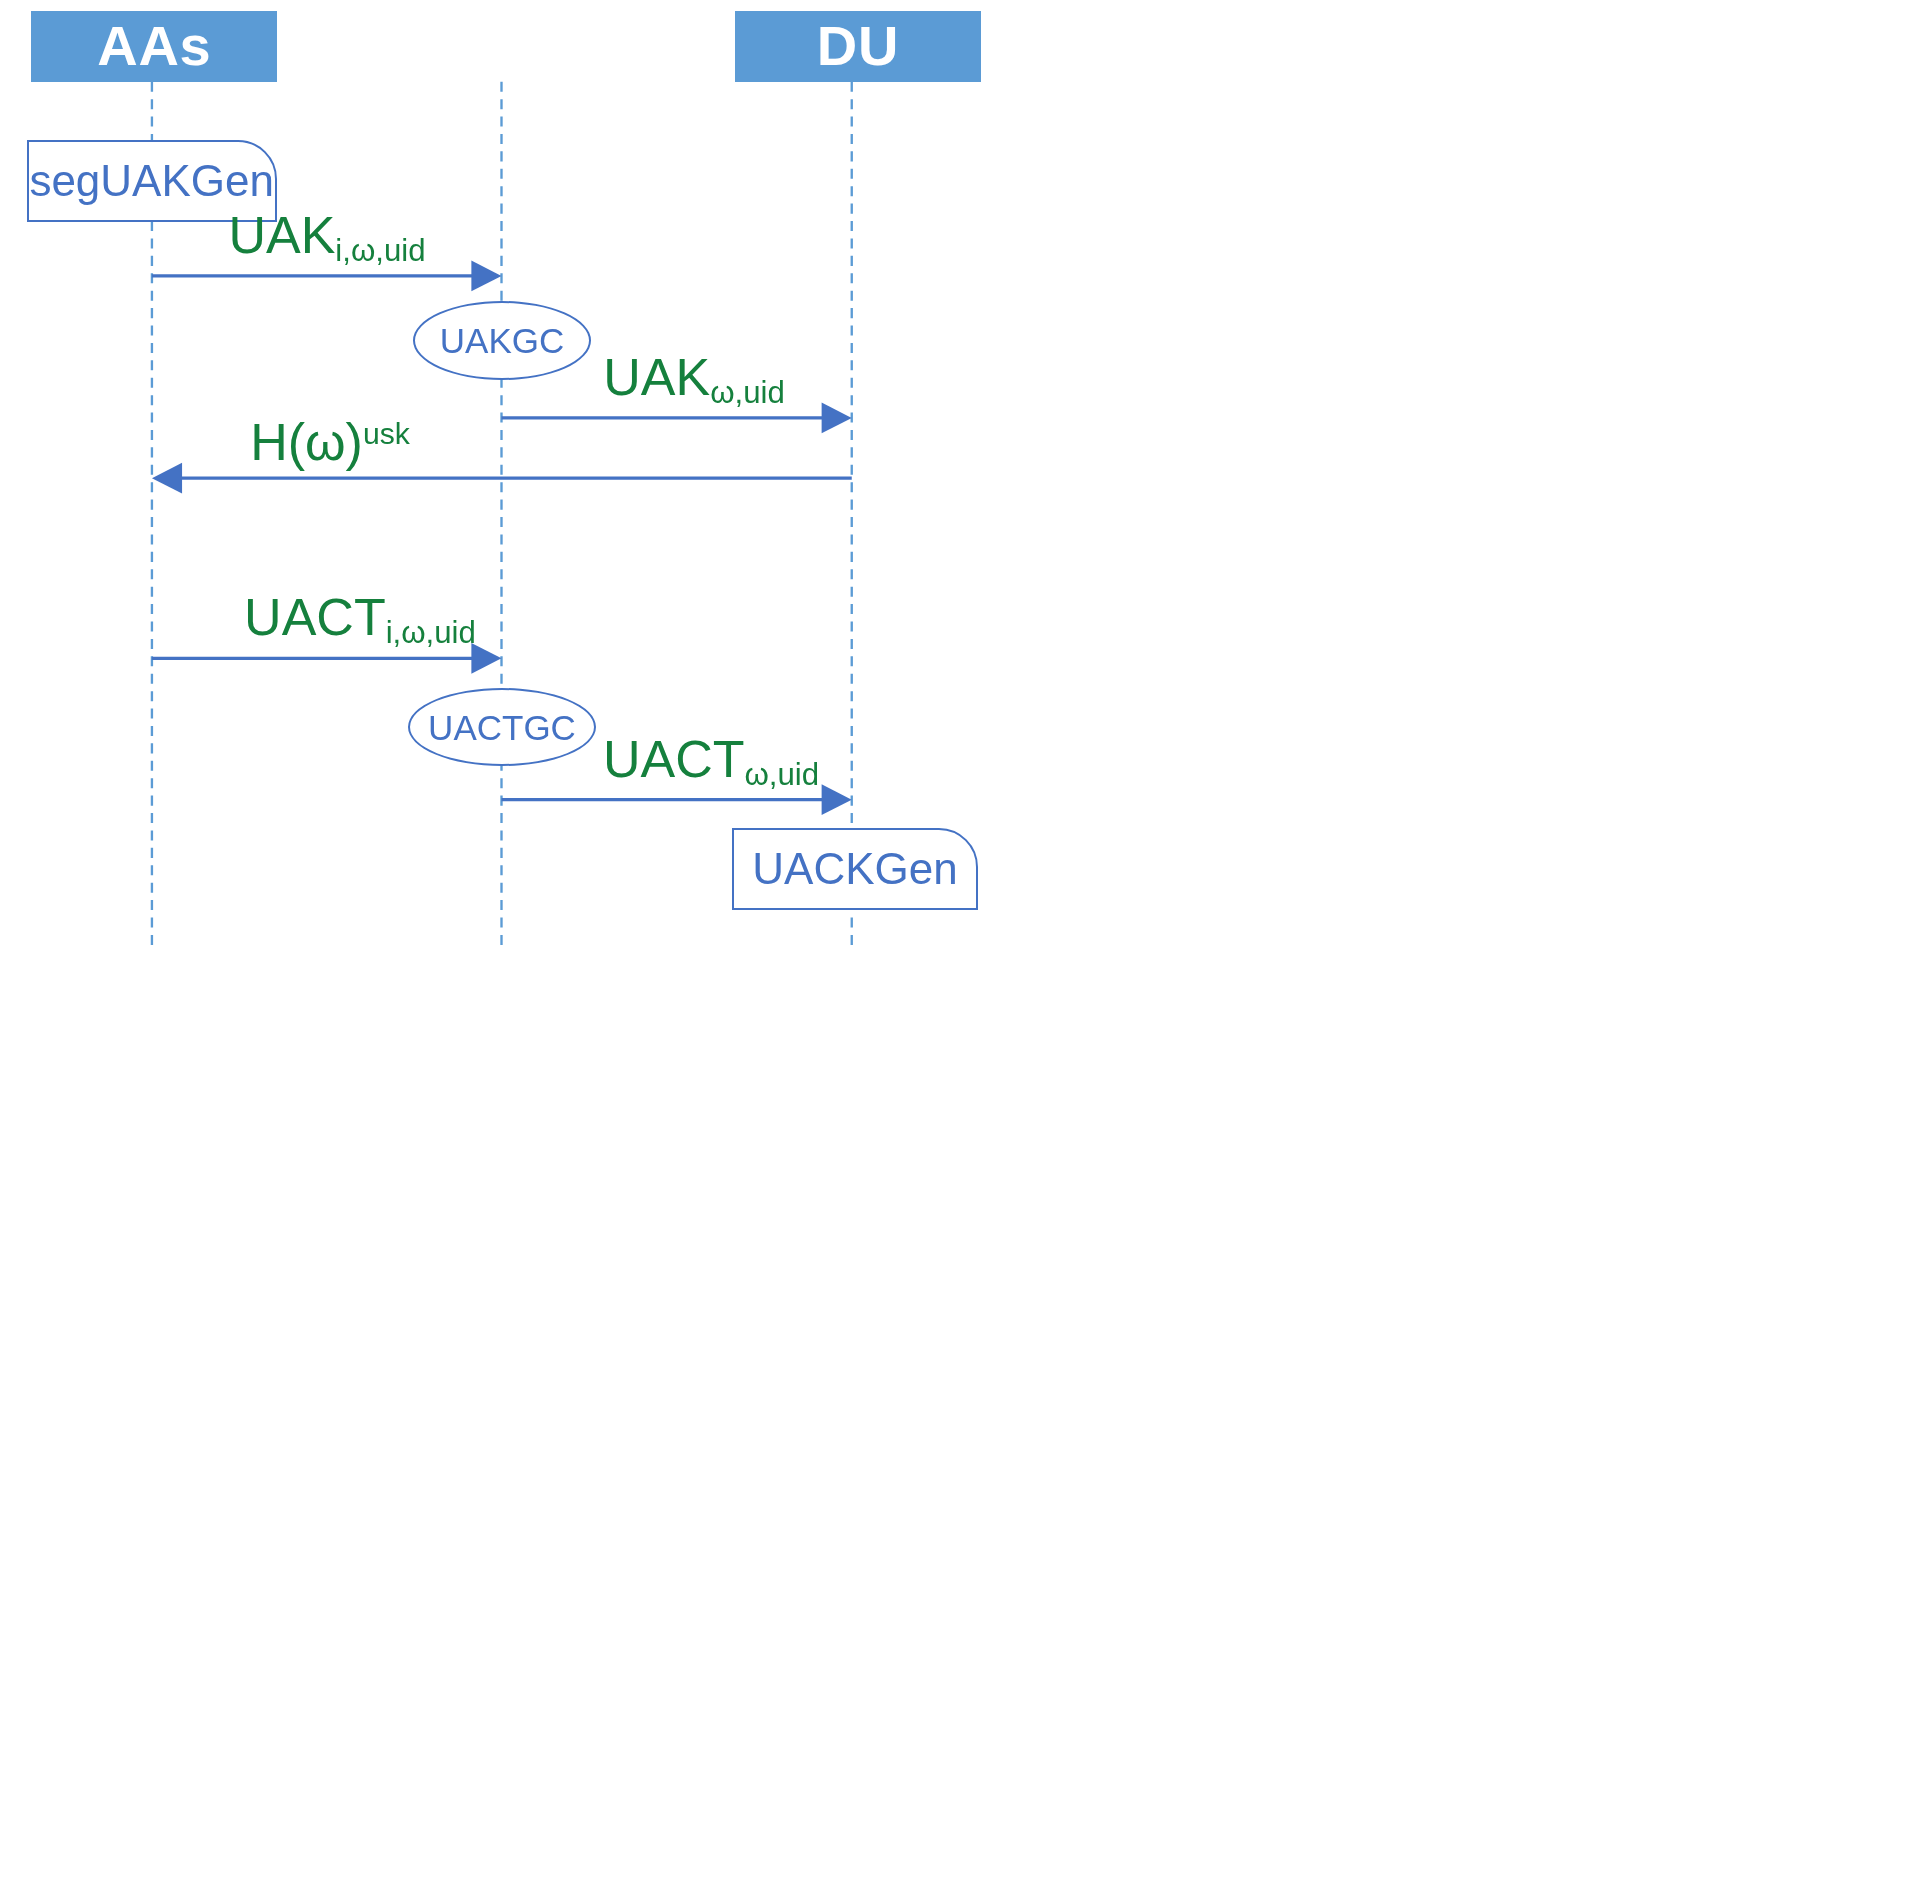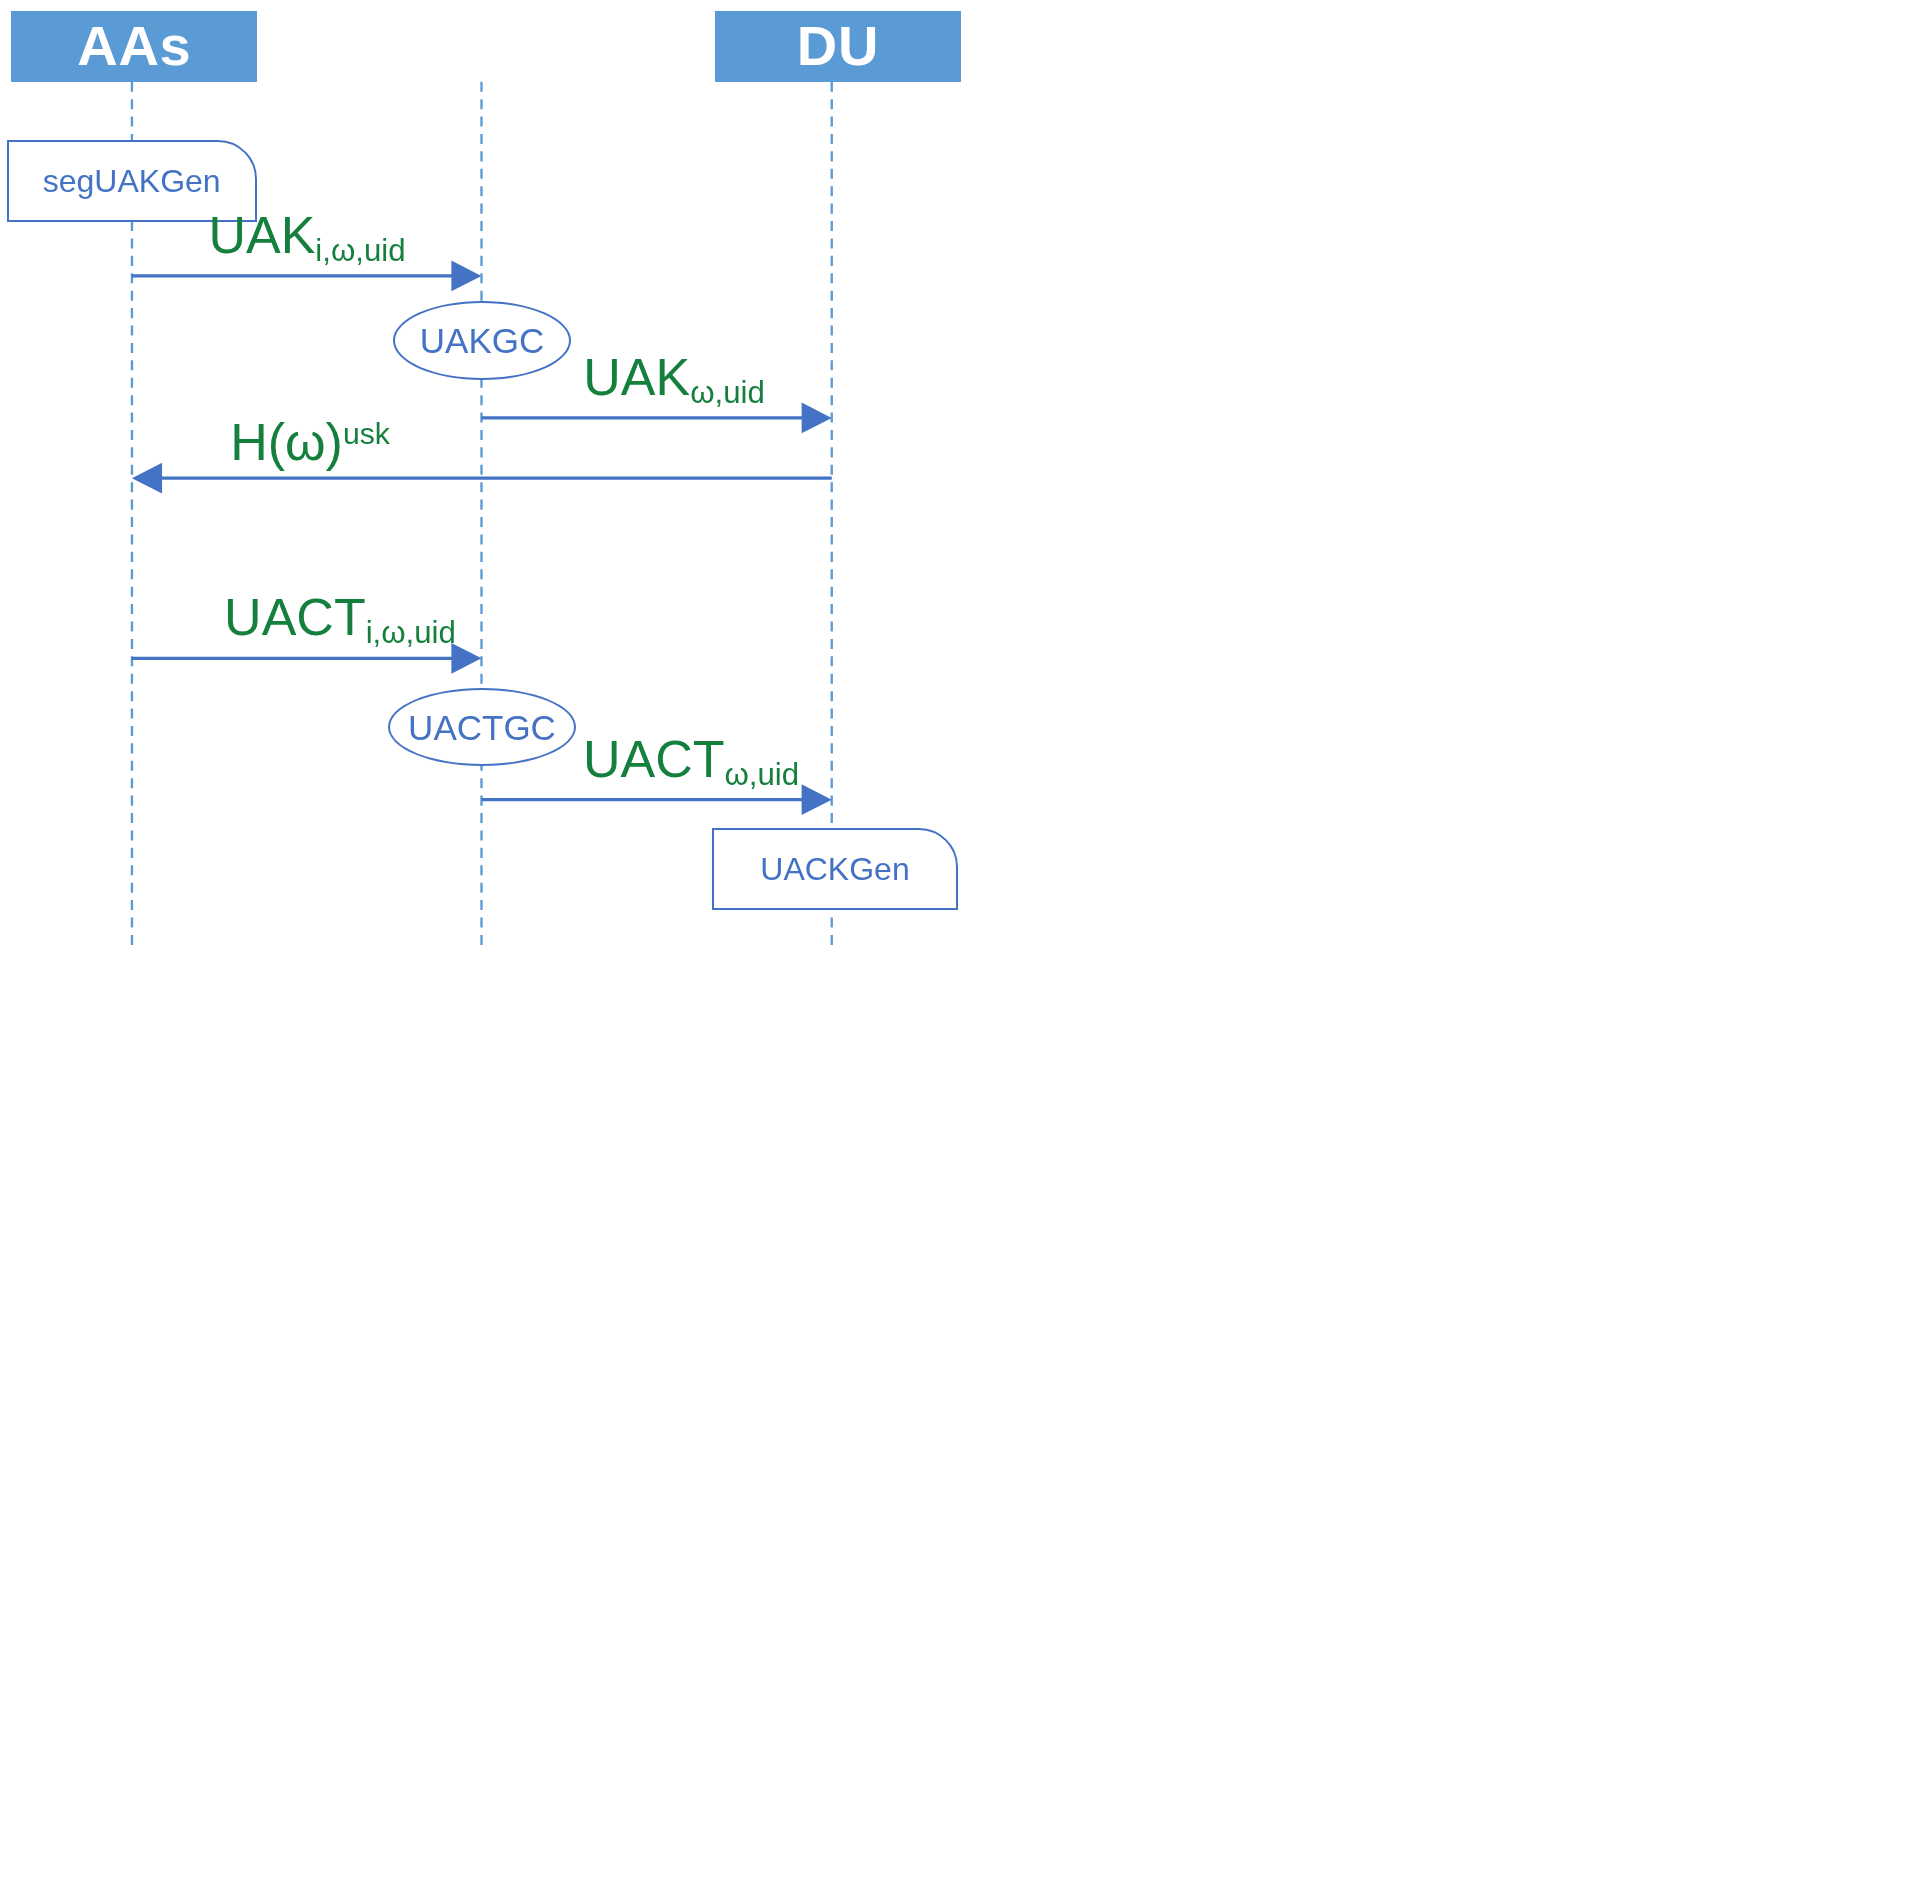--- a/index.html
+++ b/index.html
@@ -7,20 +7,21 @@
     padding: 0;
     background: #ffffff;
     font-family: "Liberation Sans", sans-serif;
   }
   .canvas {
     position: relative;
     width: 963px;
     height: 951px;
     background: #ffffff;
     overflow: hidden;
+    margin-left: 20px;
   }
   .wires {
     position: absolute;
     left: 0; top: 0;
     width: 963px;
     height: 951px;
   }
   .actor-header {
     position: absolute;
     top: 10.7px;
@@ -38,21 +39,21 @@
   .actor-aas { left: 11.4px;  width: 246px; }
   .actor-bc  { left: 363px; width: 239px; }
   .actor-du  { left: 715px; width: 246px; }
 
   .proc-box {
     position: absolute;
     background: #ffffff;
     border: 2.7px solid #4472C4;
     border-top-right-radius: 39px;
     color: #4472C4;
-    font-size: 32px;
+    font-size: 44px;
     display: flex;
     align-items: center;
     justify-content: center;
     line-height: 1;
     box-sizing: border-box;
   }
   .box-seguakgen  { left: 6.7px;   top: 140px;  width: 250px; height: 82px; }
   .box-seguactgen { left: 6.7px;   top: 516px;  width: 250px; height: 80px; }
   .box-uackgen    { left: 712px; top: 828px; width: 246px; height: 82px; }
 

